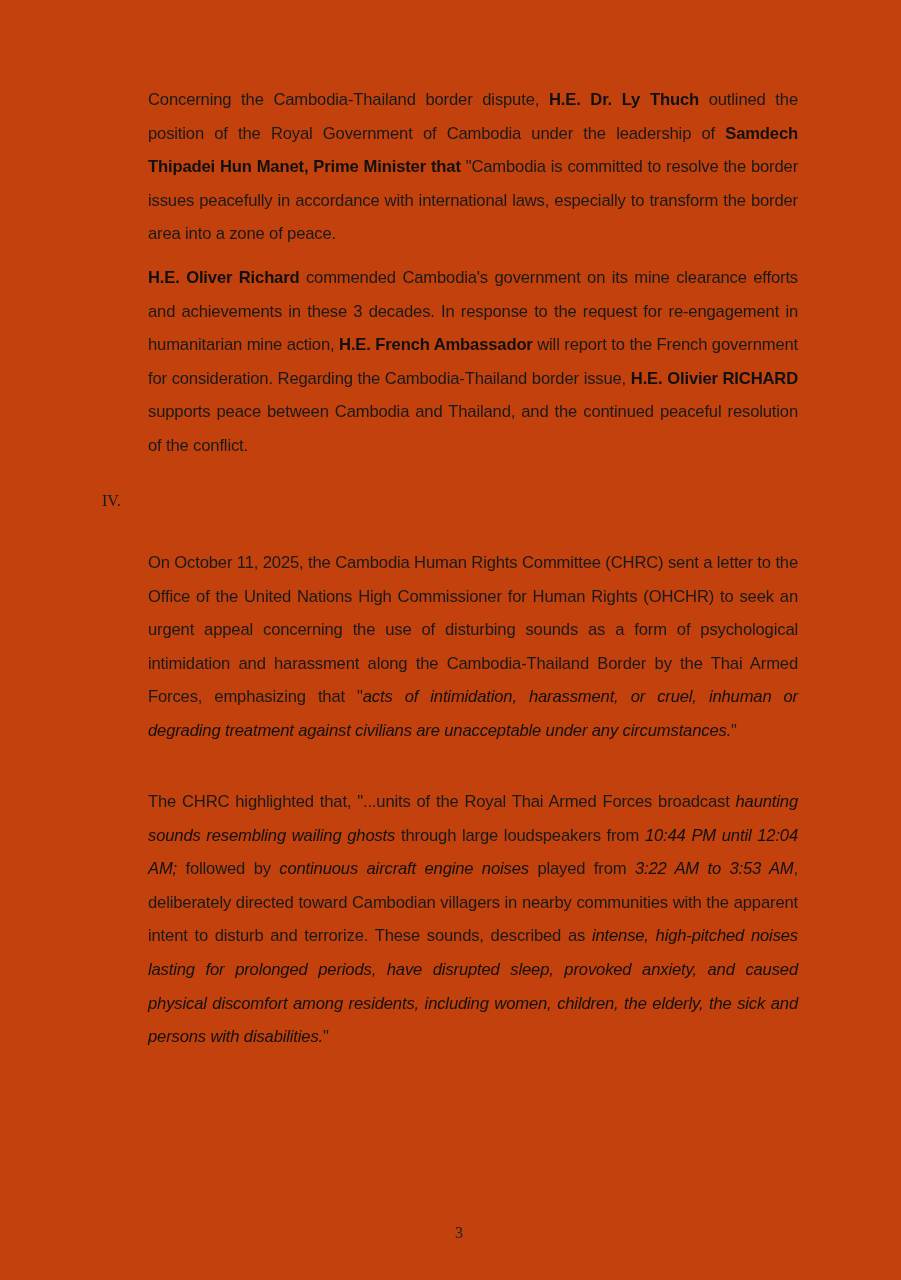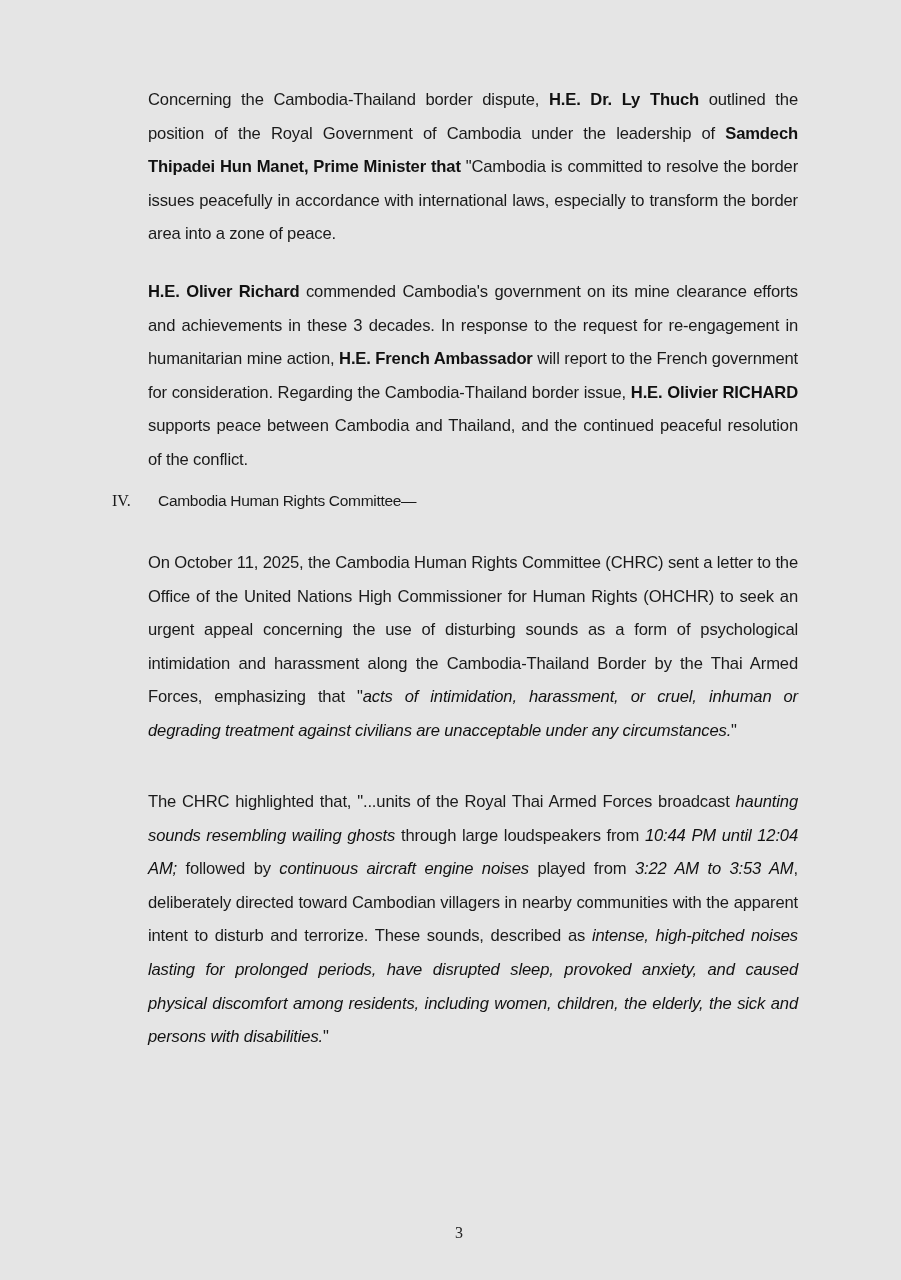--- a/index.html
+++ b/index.html
@@ -12,43 +12,43 @@
       height: 1280px;
       position: relative;
       overflow: hidden;
       color: #1a1a1a;
       font-family: "Liberation Sans", sans-serif;
     }
     .page {
       position: absolute;
       left: 0; top: 0;
       width: 901px; height: 1280px;
-      background: #e5e5e5;
+      background: #c2410c;
     }
     .para {
       position: absolute;
       left: 148px;
       width: 650px;
       font-size: 16.6px;
       line-height: 33.6px;
       text-align: justify;
       text-align-last: left;
       letter-spacing: -0.15px;
       margin: 0;
     }
     .para b { font-weight: bold; color: #111; }
     .para i { font-style: italic; font-weight: 500; color: #111; }
     #p1 { top: 83px; }
-    #p2 { top: 275px; }
+    #p2 { top: 261px; }
     #p3 { top: 546px; }
     #p4 { top: 785px; }
     .heading {
       position: absolute;
       top: 487px;
-      left: 112px;
+      left: 102px;
       font-size: 15.5px;
       line-height: 28px;
       display: flex;
       align-items: center;
     }
     .heading .num {
       width: 46px;
       font-family: "Liberation Serif", serif;
       font-size: 16px;
     }
@@ -71,21 +71,20 @@
 <body>
 
 <div class="page">
 
   <p class="para" id="p1"><span>Concerning the Cambodia-Thailand border dispute, </span><b>H.E. Dr. Ly Thuch</b><span> outlined the position of the Royal Government of Cambodia under the leadership of </span><b>Samdech Thipadei Hun Manet, Prime Minister that</b><span> "Cambodia is committed to resolve the border issues peacefully in accordance with international laws, especially to transform the border area into a zone of peace.</span></p>
 
   <p class="para" id="p2"><b>H.E. Oliver Richard</b><span> commended Cambodia's government on its mine clearance efforts and achievements in these 3 decades. In response to the request for re-engagement in humanitarian mine action, </span><b>H.E. French Ambassador</b><span> will report to the French government for consideration. Regarding the Cambodia-Thailand border issue, </span><b>H.E. Olivier RICHARD</b><span> supports peace between Cambodia and Thailand, and the continued peaceful resolution of the conflict.</span></p>
 
   <div class="heading">
     <span class="num">IV.</span>
-    <span class="title">Cambodia Human Rights Committee—</span>
   </div>
 
   <p class="para" id="p3"><span>On October 11, 2025, the Cambodia Human Rights Committee (CHRC) sent a letter to the Office of the United Nations High Commissioner for Human Rights (OHCHR) to seek an urgent appeal concerning the use of disturbing sounds as a form of psychological intimidation and harassment along the Cambodia-Thailand Border by the Thai Armed Forces, emphasizing that "</span><i>acts of intimidation, harassment, or cruel, inhuman or degrading treatment against civilians are unacceptable under any circumstances.</i><span>"</span></p>
 
   <p class="para" id="p4"><span>The CHRC highlighted that, "...units of the Royal Thai Armed Forces broadcast </span><i>haunting sounds resembling wailing ghosts</i><span> through large loudspeakers from </span><i>10:44 PM until 12:04 AM;</i><span> followed by </span><i>continuous aircraft engine noises</i><span> played from </span><i>3:22 AM to 3:53 AM</i><span>, deliberately directed toward Cambodian villagers in nearby communities with the apparent intent to disturb and terrorize. These sounds, described as </span><i>intense, high-pitched noises lasting for prolonged periods, have disrupted sleep, provoked anxiety, and caused physical discomfort among residents, including women, children, the elderly, the sick and persons with disabilities.</i><span>"</span></p>
 
   <div class="page-number">3</div>
 
 </div>
 

